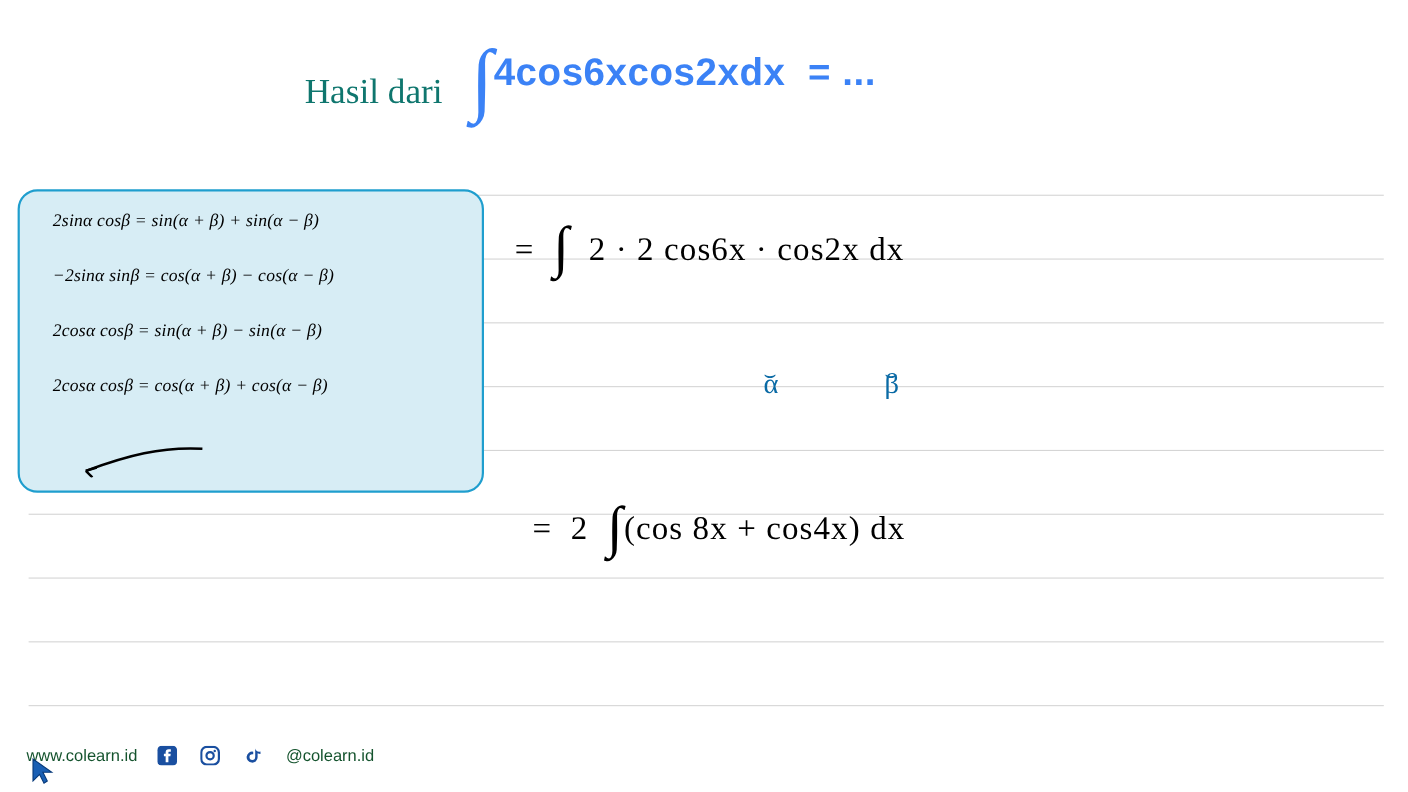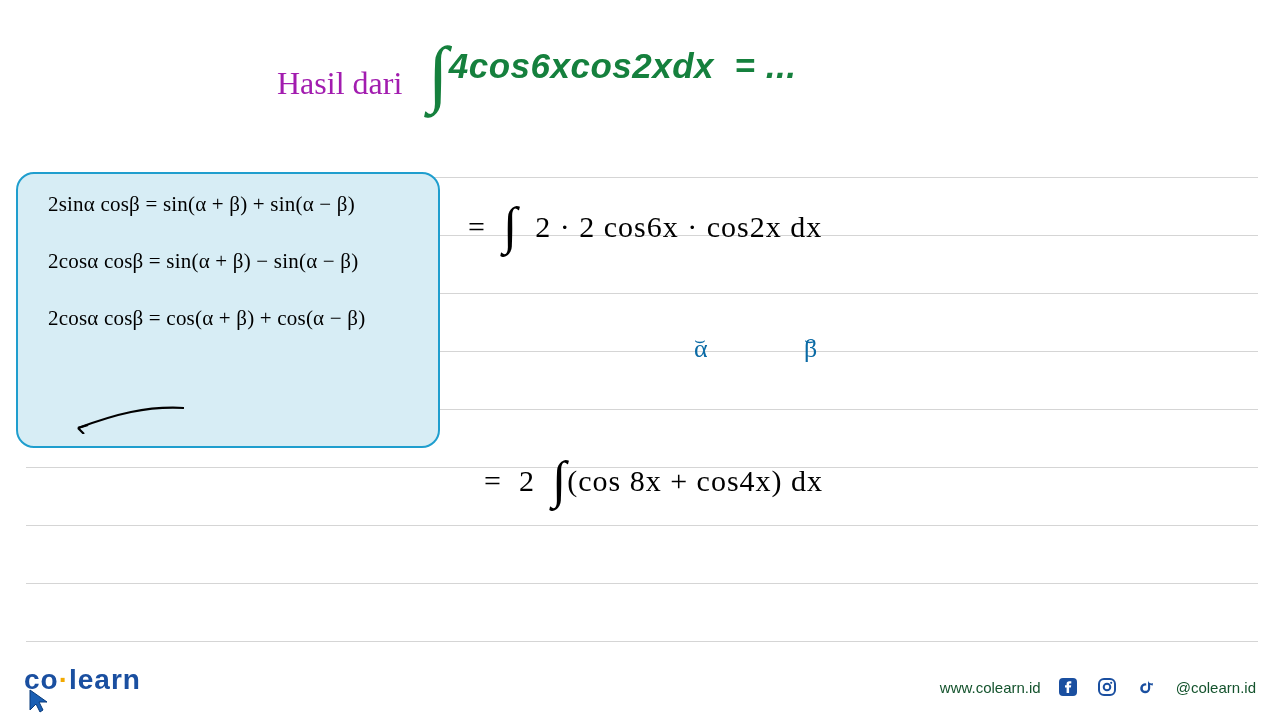--- a/index.html
+++ b/index.html
@@ -2,29 +2,29 @@
 <html><head>
 <meta charset="utf-8">
 <style>
   * { box-sizing: border-box; margin: 0; padding: 0; }
   html, body { width: 1280px; height: 720px; font-family: Georgia, 'Times New Roman', serif; background: #fff; overflow: hidden; }
   .page { position: relative; width: 1280px; height: 720px; }
 
   
   .rule { position: absolute; left: 26px; right: 22px; height: 1px; background: #d5d5d5; }
 
-  .title { position: absolute; top: 65px; left: 277px; font-size: 32px; font-family: Georgia, serif; font-weight: 400; color: #a21caf; }
-  .title-math { position: absolute; top: 46px; left: 428px; font-family: 'Segoe UI', Arial, sans-serif; font-weight: 700; font-size: 35px; color: #15803d; letter-spacing: 0.5px; font-style: italic; }
+  .title { position: absolute; top: 65px; left: 277px; font-size: 32px; font-family: Georgia, serif; font-weight: 400; color: #0f766e; }
+  .title-math { position: absolute; top: 46px; left: 428px; font-family: 'Segoe UI', Arial, sans-serif; font-weight: 700; font-size: 35px; color: #3b82f6; letter-spacing: 0.5px; }
   .big-integral { font-size: 74px; line-height: 0; display:inline-block; vertical-align: middle; position: relative; top: 4px; font-family: 'Times New Roman', serif; font-weight: 400; }
 
   
   .ident-box { position: absolute; top: 172px; left: 16px; width: 424px; height: 276px;
                background: #d7edf5; border: 2px solid #1f9ece; border-radius: 18px;
                padding: 18px 18px 14px 30px; font-family: 'Times New Roman', serif; color: #000; }
-  .ident-row { font-size: 21px; margin-bottom: 32px; letter-spacing: 0.2px; white-space: nowrap; }
+  .ident-row { font-size: 16px; margin-bottom: 32px; letter-spacing: 0.2px; white-space: nowrap; font-style: italic; }
   .swoosh { position: absolute; left: 48px; bottom: 12px; }
   .greek { font-family: 'Times New Roman', serif; }
 
   
   .wk { position: absolute; font-family: 'Comic Sans MS', 'Segoe Script', cursive; color: #000; font-size: 30px; letter-spacing: 1px; white-space: nowrap; text-align: right; }
   .hint { position: absolute; font-family: 'Comic Sans MS', 'Segoe Script', cursive; color: #0a6aa5; font-size: 26px; }
   .tinyarc { color:#0a6aa5; font-size:18px; }
 
   
   .footer { position: absolute; bottom: 24px; left: 24px; right: 24px; display:flex; justify-content:space-between; align-items:flex-end; }
@@ -52,20 +52,21 @@
   <div class="rule" style="top:641px"></div>
 
   <div class="title">Hasil dari</div>
   <div class="title-math">
     <span class="big-integral">∫</span><span>4cos6xcos2xdx</span>
     &nbsp;<span>= ...</span>
   </div>
 
   <div class="ident-box">
     <div class="ident-row greek">2sinα cosβ = sin(α + β) + sin(α − β)</div>
+    <div class="ident-row greek">−2sinα sinβ = cos(α + β) − cos(α − β)</div>
     <div class="ident-row greek">2cosα cosβ = sin(α + β) − sin(α − β)</div>
     <div class="ident-row greek" style="margin-bottom:20px">2cosα cosβ = cos(α + β) + cos(α − β)</div>
     <svg class="swoosh" width="130" height="30" viewBox="0 0 130 30">
       <path d="M118 4 C 80 2, 50 10, 12 24" stroke="#000" stroke-width="2.2" fill="none"></path>
       <path d="M12 24 l10 -3 M12 24 l6 6" stroke="#000" stroke-width="2.2" fill="none"></path>
     </svg>
   </div>
 
   <div class="wk" style="top:190px; left:468px;">
     = &nbsp;<span class="small-int">∫</span>&nbsp; 2 · 2 cos6x · cos2x dx
@@ -75,23 +76,20 @@
   <span class="hint" style="top:334px; left:694px;">α</span>
   <span class="tinyarc" style="position:absolute; top:330px; left:804px;">⌣</span>
   <span class="hint" style="top:334px; left:804px;">β</span>
 
 
   <div class="wk" style="top:444px; left:484px;">
     = &nbsp;2 &nbsp;<span class="small-int">∫</span>(cos 8x + cos4x) dx
   </div>
 
   <div class="footer">
-    <div class="logo">
-      <span>co</span><span class="logo-dot">·</span><span>learn</span>
-    </div>
     <div class="foot-right">
       <span>www.colearn.id</span>
       <span class="social">
         <svg width="18" height="18" viewBox="0 0 18 18">
             <rect x="0" y="0" width="18" height="18" rx="4" fill="#1a4fa0"></rect>
             <path d="M10.5 5.5h1.8V3.2h-2c-1.8 0-2.7 1-2.7 2.7v1.4H6v2.3h1.6V15h2.5V9.6h1.8l.3-2.3h-2.1V6.2c0-.5.2-.7.4-.7z" fill="#fff"></path>
           </svg>
         <svg width="18" height="18" viewBox="0 0 18 18">
             <rect x="1" y="1" width="16" height="16" rx="5" fill="none" stroke="#1a4fa0" stroke-width="2"></rect>
             <circle cx="9" cy="9" r="3.3" fill="none" stroke="#1a4fa0" stroke-width="2"></circle>

